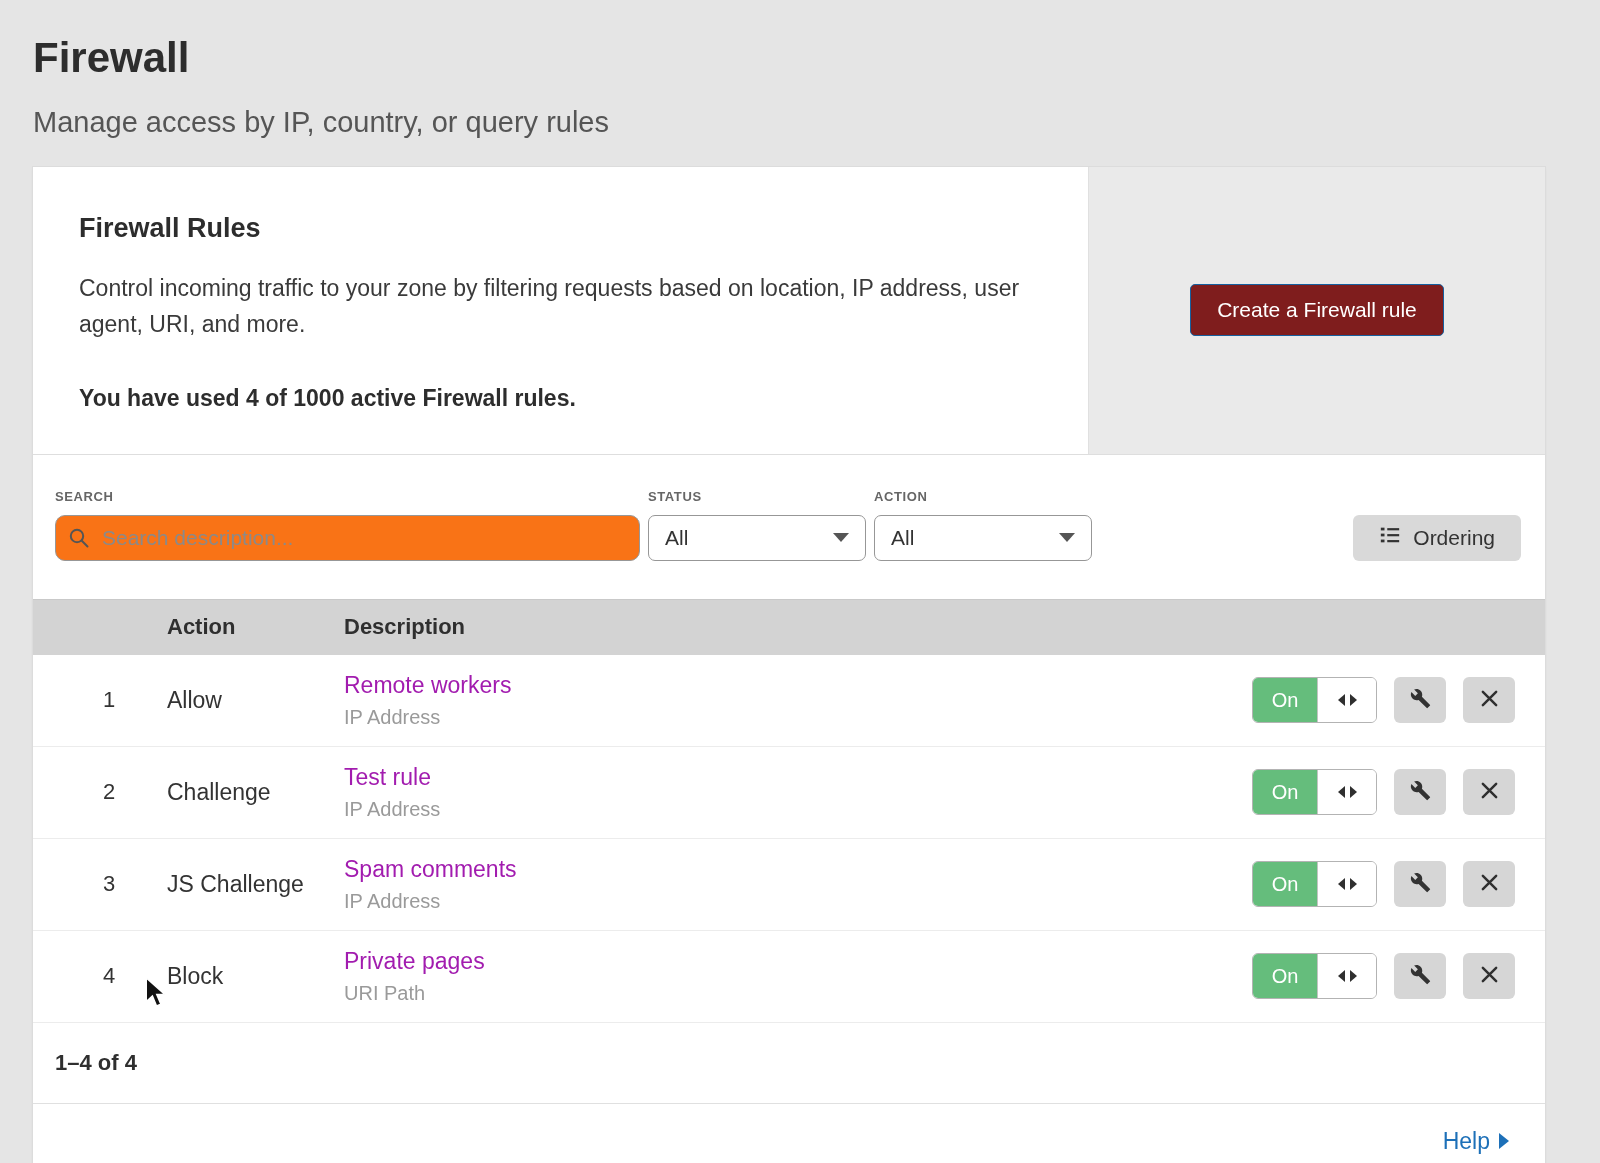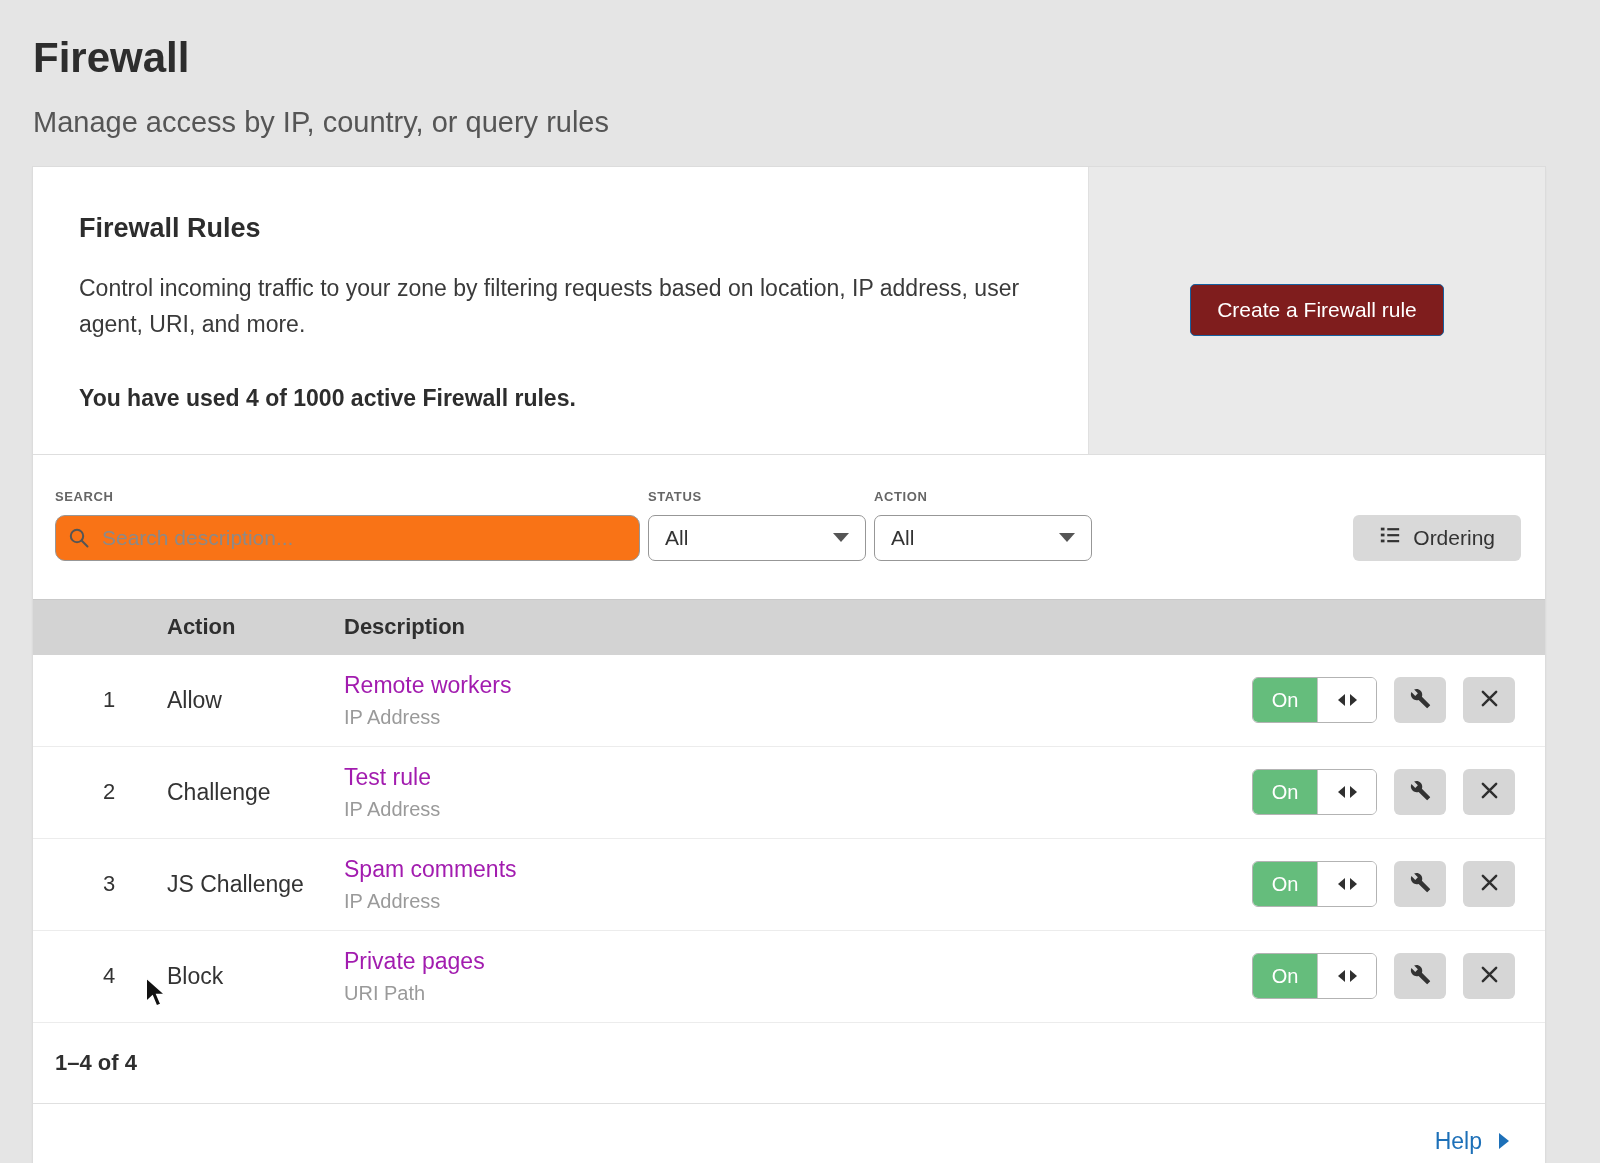--- a/index.html
+++ b/index.html
@@ -99,21 +99,21 @@
   .icon-btn {
     width: 52px; height: 46px; background: #d6d6d6; border: none; border-radius: 6px;
     display: flex; align-items: center; justify-content: center; cursor: pointer;
   }
 
   .pagination-row { padding: 27px 22px; font-size: 22px; font-weight: 700; color: #2f2f2f; background: #fff; }
   .help-row {
     border-top: 1px solid #e0e0e0; background: #fff;
     display: flex; justify-content: flex-end; padding: 24px 36px 26px;
   }
-  .help-link { color: #1d70b8; font-size: 23px; display: flex; align-items: center; gap: 17px; cursor: pointer; text-decoration: none; }
+  .help-link { color: #1d70b8; font-size: 23px; display: flex; align-items: center; gap: 9px; cursor: pointer; text-decoration: none; }
   .help-arrow { width:0;height:0;border-top:8px solid transparent;border-bottom:8px solid transparent;border-left:10px solid #1d70b8; }
 
   .cursor { position: absolute; left: 144px; top: 978px; pointer-events: none; }
 </style>
 </head>
 <body>
 
 <div class="page">
   <h1 class="page-title">Firewall</h1>
   <div class="page-subtitle">Manage access by IP, country, or query rules</div>

